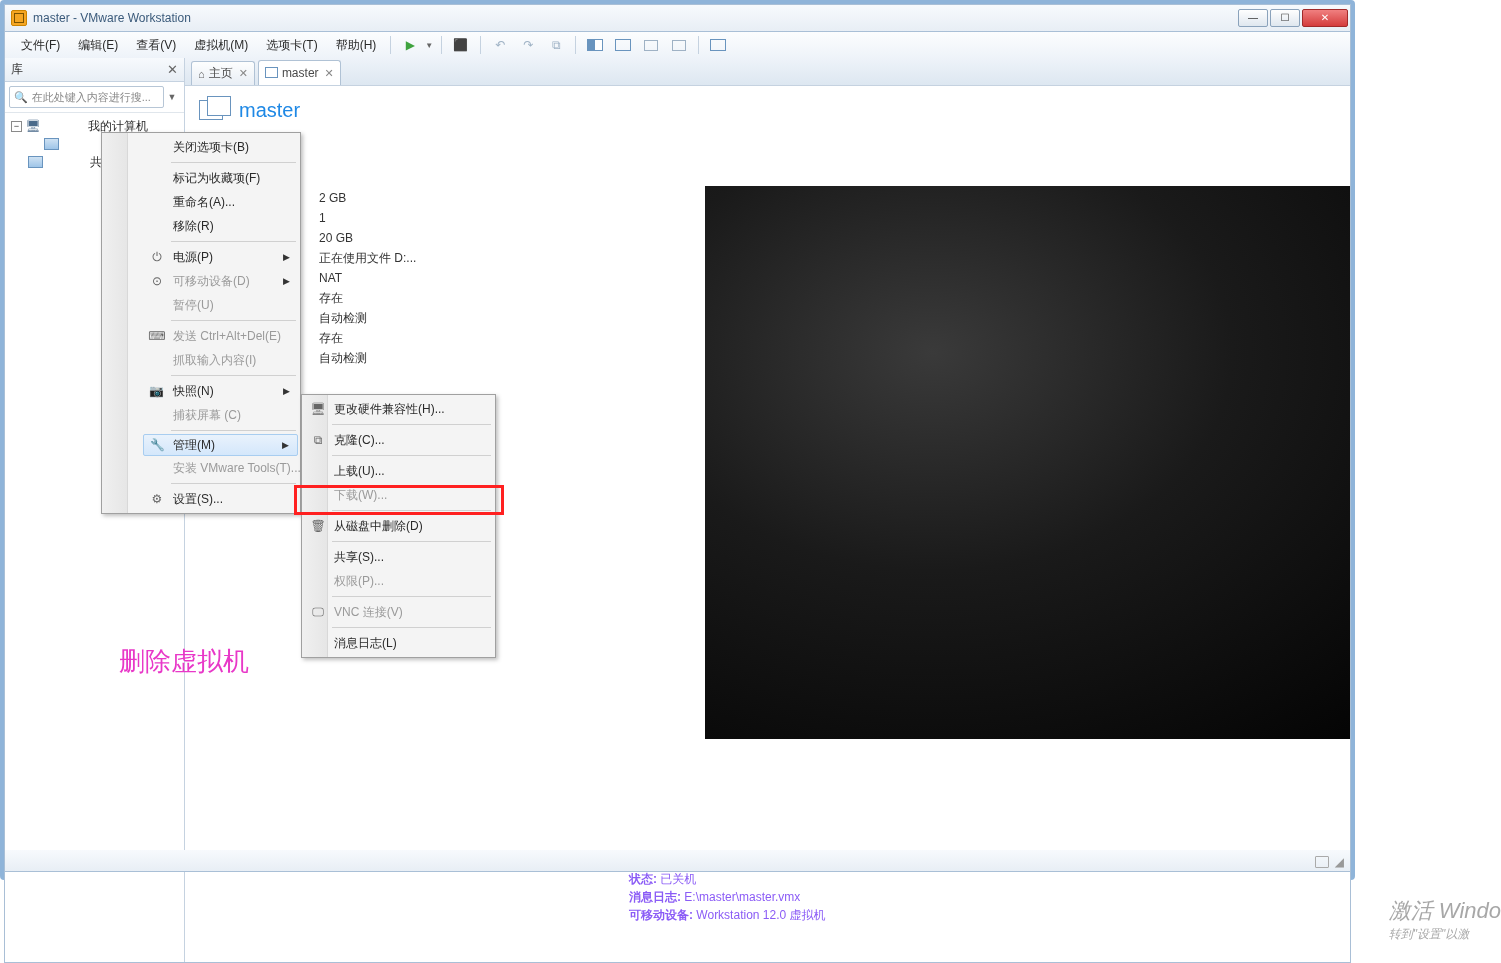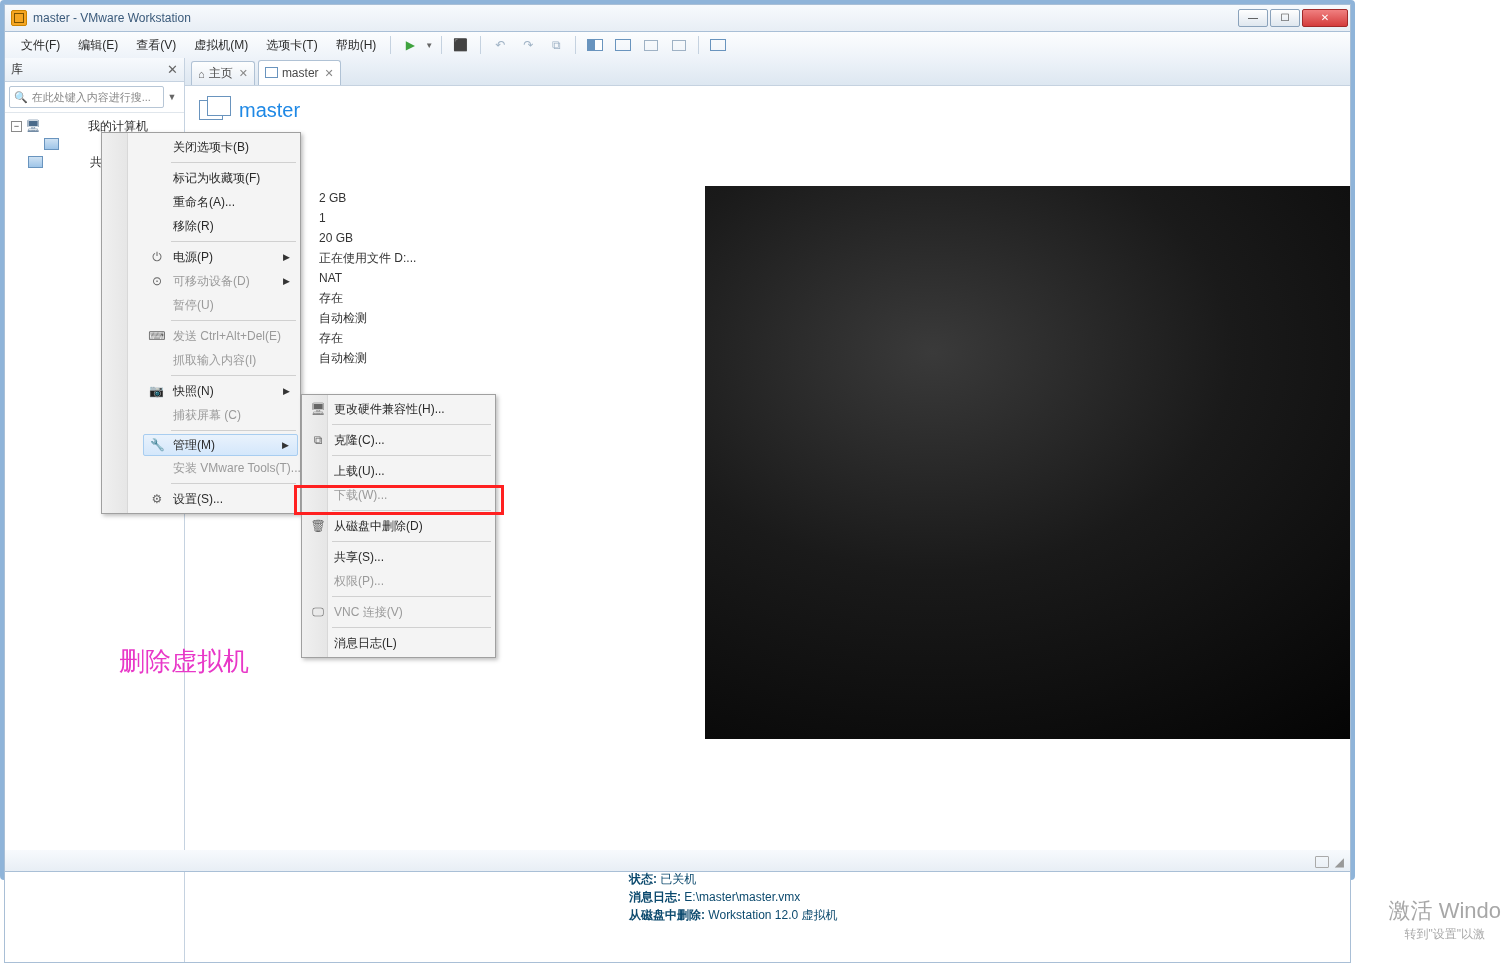--- a/index.html
+++ b/index.html
@@ -67,42 +67,42 @@
 .info-val { color: #333;}
 
 .preview { position: absolute; left: 520px; top: 100px; width: 758px; height: 553px; background: #000; background: radial-gradient(ellipse at 30% 30%, #3a3a3a 0%, #1a1a1a 40%, #000 100%);}
 
 .annotation { position: absolute; left: 115px; top: 640px; color: #e838c8; font-size: 26px; font-family: "SimSun", serif;}
 
 
 .vm-details { position: absolute; left: 430px; bottom: 38px;}
 .vm-details-title { color: #0b5fa5; margin-bottom: 4px;}
 .vm-details-title::before { content: "▼"; font-size: 9px; margin-right: 4px; color: #555;}
-.vm-details-row { color: #0c4a6e; padding-left: 14px; line-height: 18px;}
+.vm-details-row { color: #8b5cf6; padding-left: 14px; line-height: 18px;}
 .vm-details-row b { font-weight: bold;}
 
 
 .context-menu { position: absolute; background: #f4f4f4; border: 1px solid #a0a0a0; box-shadow: 2px 2px 4px rgba(0,0,0,0.25); padding: 2px;}
 .cm-item { height: 24px; display: flex; align-items: center; padding: 0 24px 0 30px; color: #2a2a2a; position: relative; white-space: nowrap;}
 .cm-item.disabled { color: #9a9a9a;}
 .cm-item.hover { background: linear-gradient(to bottom,#e9f2fc,#d4e7fb); border: 1px solid #a8cdf0; padding-left: 29px; padding-right: 23px; height: 22px; border-radius: 2px;}
 .cm-sep { height: 1px; background: #d0d0d0; margin: 3px 2px 3px 28px;}
 .cm-arrow { position: absolute; right: 8px; font-size: 9px; color: #333;}
 .cm-icon { position: absolute; left: 6px; width: 16px; height: 16px; display: flex; align-items: center; justify-content: center; color: #666;}
 .cm-iconbar { position: absolute; left: 0; top: 0; bottom: 0; width: 26px; background: linear-gradient(to right,#f0f0f0,#e6e6e6); border-right: 1px solid #d8d8d8;}
 
 .highlight-box { position: absolute; border: 3px solid #ff2020; pointer-events: none;}
 
 
 .statusbar { height: 22px; background: linear-gradient(to bottom,#f7fafd,#e8eef5); border: 1px solid #a9bfd6; border-top: none; position: absolute; bottom: 4px; left: 0; right: 0;}
 .status-right { position: absolute; right: 6px; bottom: 2px; display: flex; align-items: center; gap: 6px; color: #888;}
 .status-right .tray-icon { width: 14px; height: 12px; border: 1px solid #aaa; border-radius: 1px;}
 
 
-.watermark { position: absolute; right: 0; bottom: 20px; text-align: center; color: rgba(120,120,120,0.65);}
+.watermark { position: absolute; right: 0; bottom: 20px; text-align: left; color: rgba(120,120,120,0.65); font-style: italic;}
 .watermark .w1 { font-size: 22px;}
 .watermark .w2 { font-size: 12px;}
 
 
 .outer { border: 4px solid #8fb4d9; border-radius: 4px; width: 1355px; height: 880px; position: relative; margin: 0;}
 </style>
 </head>
 <body>
 
 <div class="outer">
@@ -233,21 +233,21 @@
               <span class="info-val">自动检测</span>
             </div>
       </div>
 
       <div class="preview"></div>
 
       <div class="vm-details">
         <div class="vm-details-title">虚拟机详细信息</div>
         <div class="vm-details-row"><b>状态:</b> <span>已关机</span></div>
         <div class="vm-details-row"><b>消息日志:</b> <span>E:\master\master.vmx</span></div>
-        <div class="vm-details-row"><b>从磁盘中删除:</b> <span>Workstation 12.0 虚拟机</span></div>
+        <div class="vm-details-row"><b>可移动设备:</b> <span>Workstation 12.0 虚拟机</span></div>
       </div>
     </div>
   </div>
 </div>
 
 <div class="context-menu" style="left:97px; top:128px; width:200px;padding-left:41px;">
   <div class="cm-iconbar"></div>
   <div class="cm-item">关闭选项卡(B)</div>
   <div class="cm-sep"></div>
   <div class="cm-item">标记为收藏项(F)</div>

